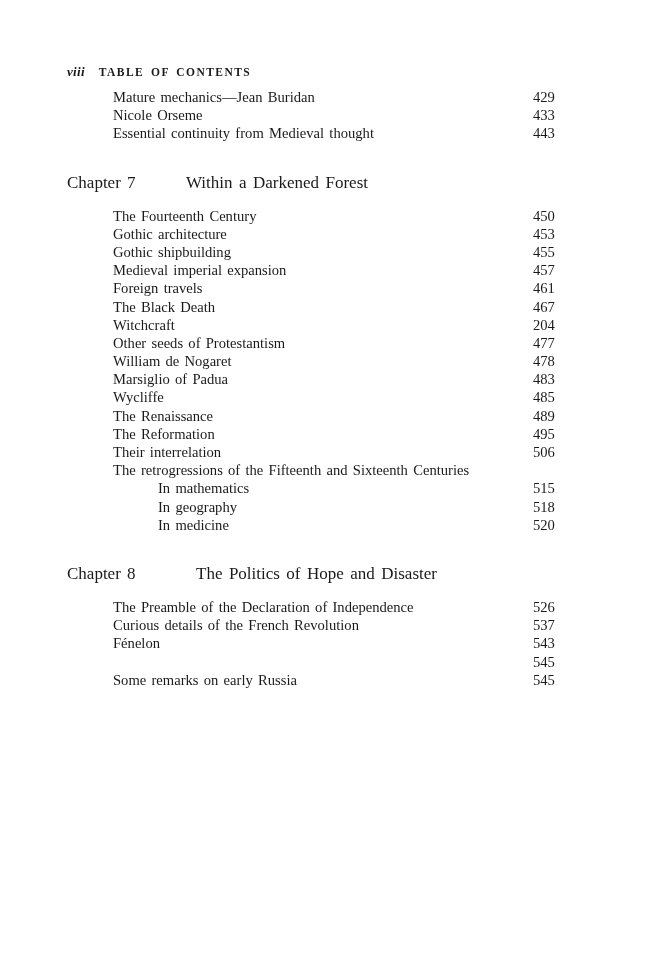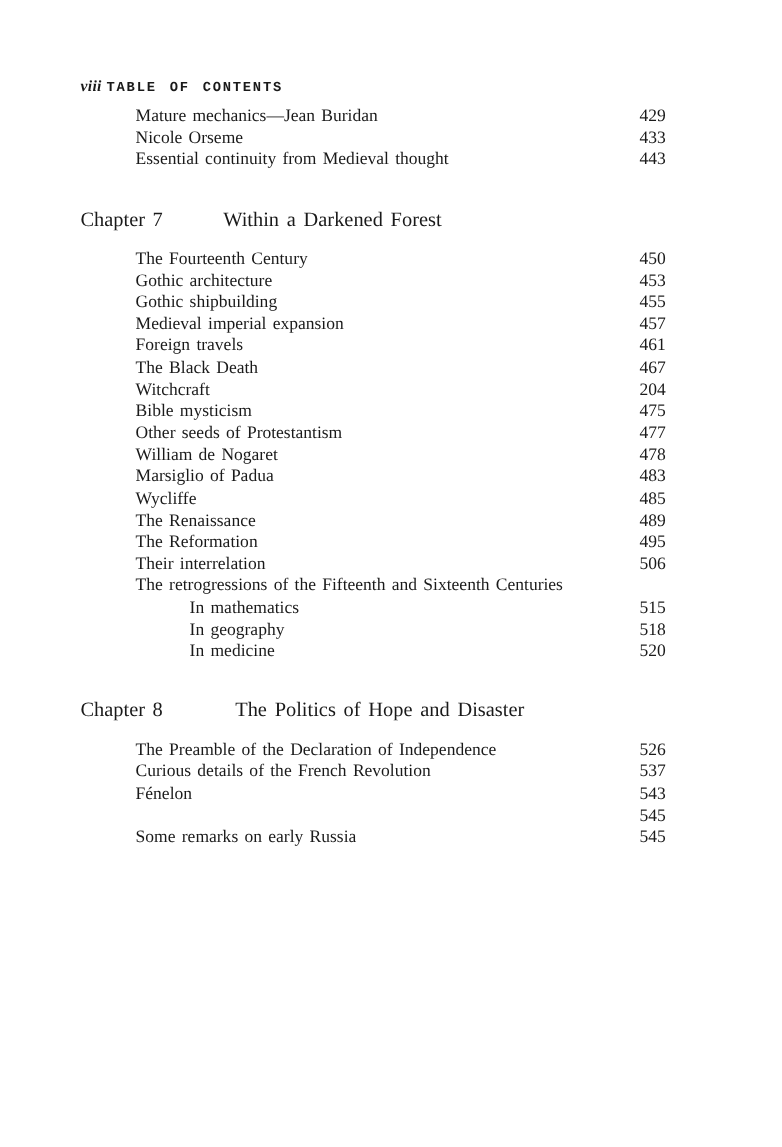--- a/index.html
+++ b/index.html
@@ -32,26 +32,25 @@
     align-items: baseline;
     white-space: nowrap;
   }
   .folio {
     font-style: italic;
     font-weight: bold;
     font-size: 13px;
     letter-spacing: 0.3px;
   }
   .head-title {
-    margin-left: 4px;
+    margin-left: 14px;
     font-size: 11.5px;
     font-weight: bold;
     letter-spacing: 1.45px;
     word-spacing: 2.5px;
-    font-family: Liberation Mono, monospace;
   }
 
   
   .toc {
     position: absolute;
     left: 0;
     top: 88px;
     width: 652px;
   }
 
@@ -155,24 +154,20 @@
       </div>
       <div class="entry">
         <span class="label">The Black Death</span>
         <span class="page-num">467</span>
       </div>
       <div class="entry">
         <span class="label">Witchcraft</span>
         <span class="page-num">204</span>
       </div>
       <div class="entry">
-        <span class="label">Bible mysticism</span>
-        <span class="page-num">475</span>
-      </div>
-      <div class="entry">
         <span class="label">Other seeds of Protestantism</span>
         <span class="page-num">477</span>
       </div>
       <div class="entry">
         <span class="label">William de Nogaret</span>
         <span class="page-num">478</span>
       </div>
       <div class="entry">
         <span class="label">Marsiglio of Padua</span>
         <span class="page-num">483</span>

